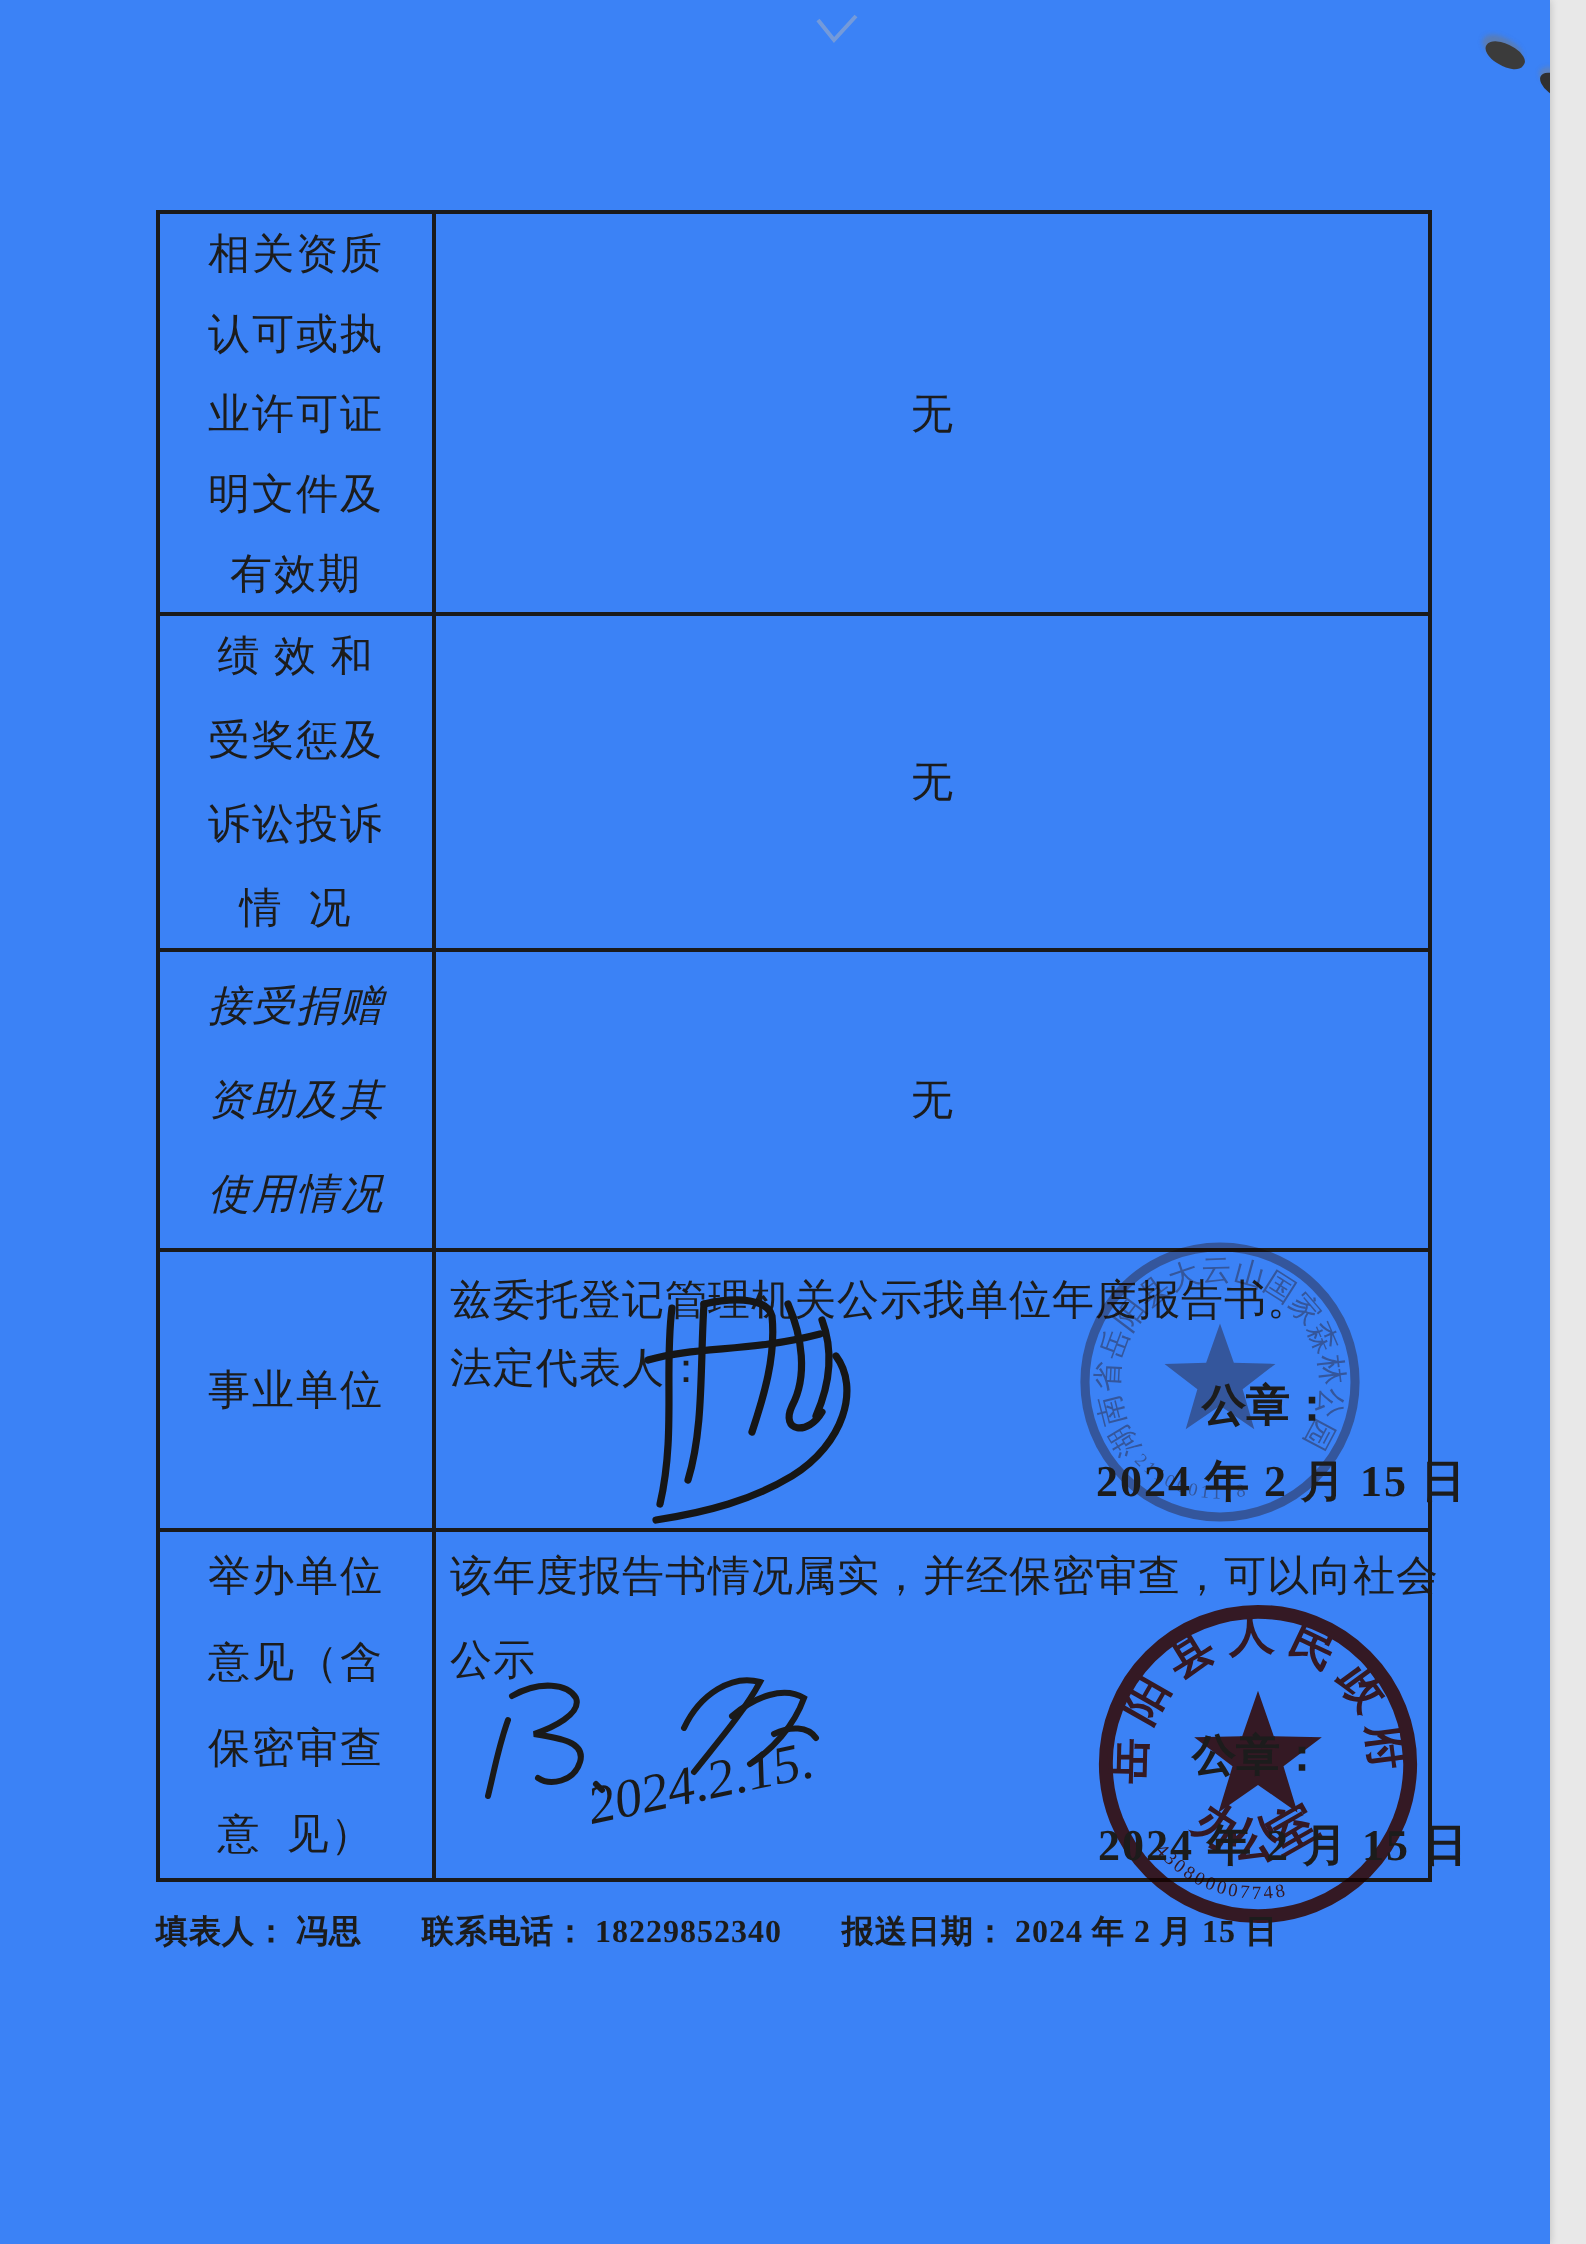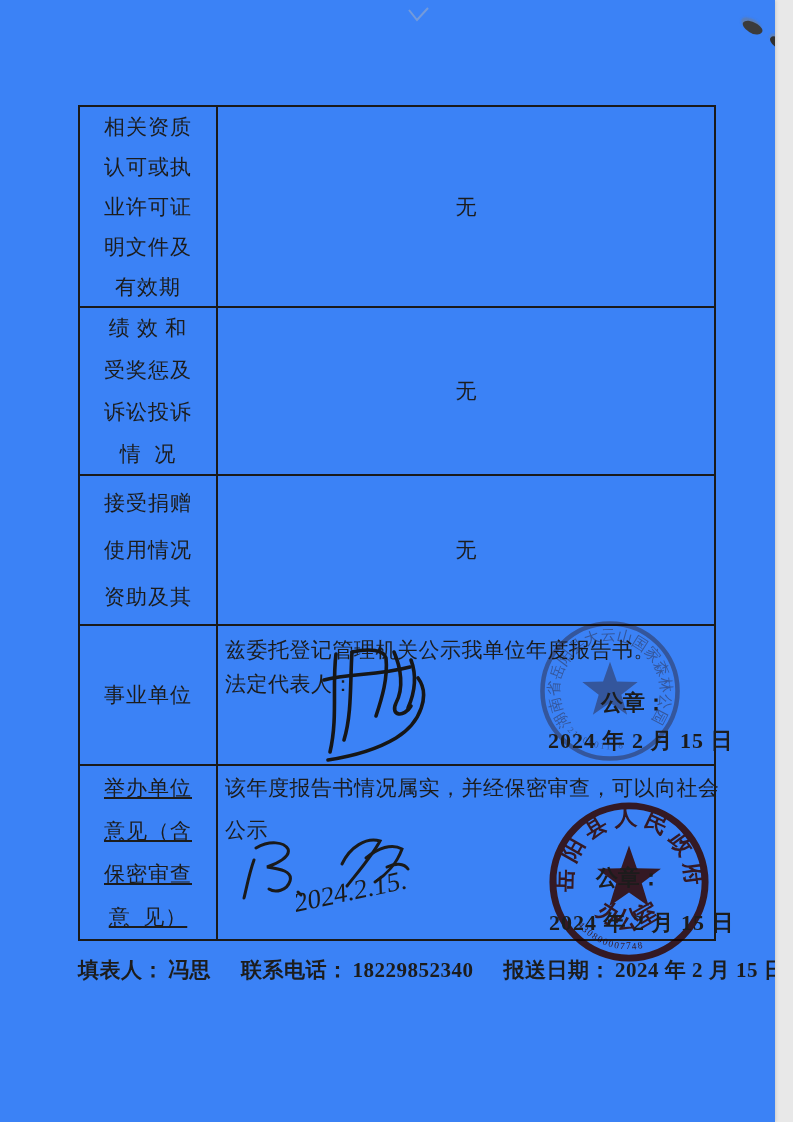--- a/index.html
+++ b/index.html
@@ -7,41 +7,41 @@
     position:relative;width:775px;height:1122px;background:#3b82f6;
     font-family:"Liberation Serif","DejaVu Serif",serif;color:#1c1c1c;overflow:hidden;
     box-shadow:0 0 4px rgba(0,0,0,.2);
   }
   
   .report-table{
     position:absolute;left:78px;top:105px;width:638px;
     border:2.5px solid #1a1a1a;box-sizing:border-box;
   }
   .trow{display:flex;border-bottom:2px solid #1a1a1a;box-sizing:border-box;}
-  .trow:last-child{border-bottom:none;text-decoration:underline;}
+  .trow:last-child{border-bottom:none;}
   .label-cell{
     width:138px;flex:0 0 138px;border-right:2px solid #1a1a1a;box-sizing:border-box;
     display:flex;flex-direction:column;justify-content:center;align-items:center;
     font-size:21px;letter-spacing:1px;text-align:center;
   }
   .label-cell div{white-space:pre;}
   .lh40 div{line-height:40px;} .lh42 div{line-height:42px;text-align:right;}
-  .lh47 div{line-height:47px;} .lh46 div{line-height:46px;} .lh43 div{line-height:43px;}
+  .lh47 div{line-height:47px;font-style:italic;} .lh46 div{line-height:46px;} .lh43 div{line-height:43px;}
   .content-cell{flex:1;position:relative;box-sizing:border-box;overflow:visible;}
   .center-cell{display:flex;align-items:center;justify-content:center;font-size:21px;}
   .stmt{position:absolute;font-size:21px;letter-spacing:.5px;white-space:nowrap;}
   .bold-lab{position:absolute;font-size:22px;font-weight:bold;white-space:nowrap;}
   .date-line{position:absolute;font-size:22px;font-weight:bold;letter-spacing:1px;white-space:nowrap;}
   
   .seal{position:absolute;mix-blend-mode:multiply;pointer-events:none;}
   .sig{position:absolute;pointer-events:none;}
   
   .footer{
     position:absolute;left:78px;top:956px;width:660px;
-    font-size:21px;font-weight:bold;letter-spacing:.5px;white-space:nowrap;
+    font-size:16px;font-weight:bold;letter-spacing:.5px;white-space:nowrap;
   }
   .footer span{margin-right:4px;}
   .gap{display:inline-block;width:22px;}
   
   .smudge{position:absolute;border-radius:60% 40% 55% 45%;}
   .smudge-a{left:742px;top:22px;width:21px;height:11px;background:#3b3b3b;transform:rotate(32deg);box-shadow:-3px -2px 2px rgba(120,120,120,.5);}
   .smudge-b{left:769px;top:38px;width:19px;height:10px;background:#303030;transform:rotate(38deg);box-shadow:-2px -2px 2px rgba(130,130,130,.45);}
   .checkmark{position:absolute;left:408px;top:6px;width:22px;height:16px;opacity:.45;}
 </style>
 </head>
@@ -78,22 +78,22 @@
         <div>情  况</div>
       </div>
       <div class="content-cell center-cell">
         <span>无</span>
       </div>
     </div>
 
     <div class="trow" style="height:150px">
       <div class="label-cell lh47">
         <div>接受捐赠</div>
+        <div>资助及其</div>
         <div>使用情况</div>
-        <div>资助及其</div>
       </div>
       <div class="content-cell center-cell">
         <span>无</span>
       </div>
     </div>
 
     <div class="trow" style="height:140px">
       <div class="label-cell lh46">
         <div>事业单位</div>
       </div>

